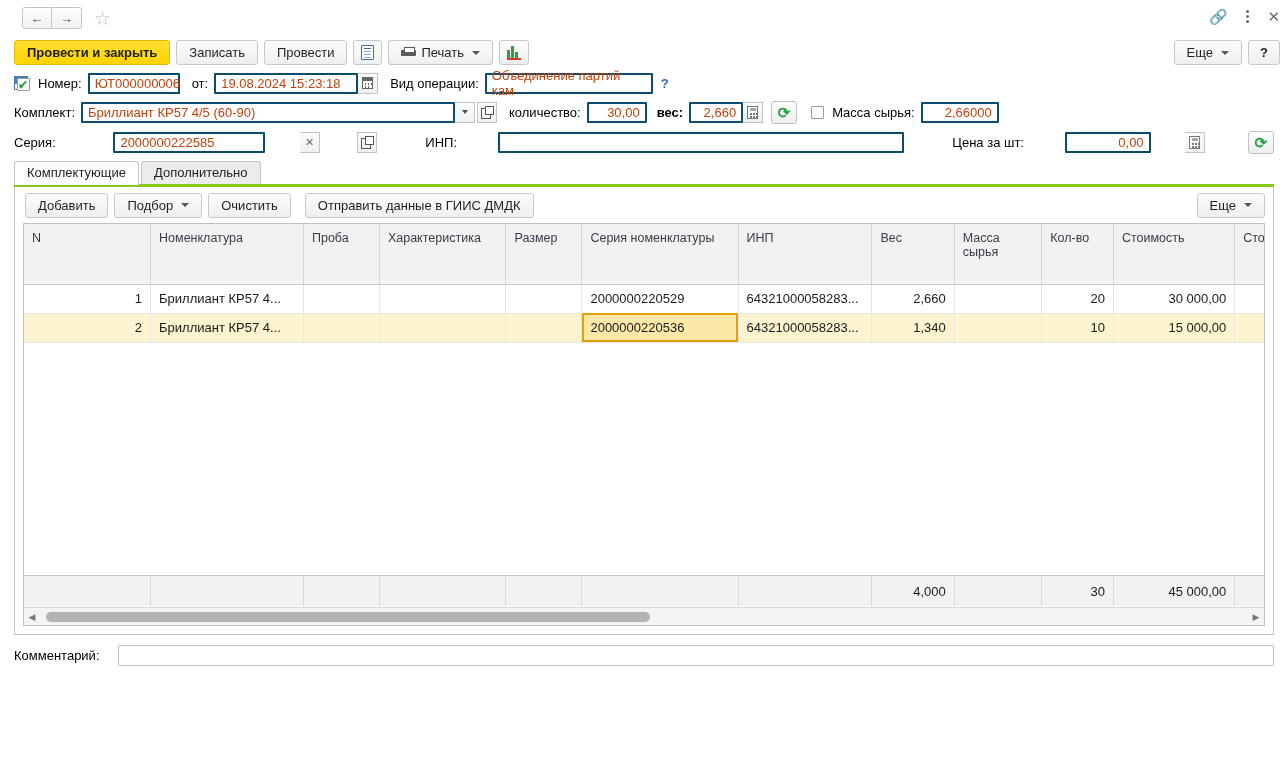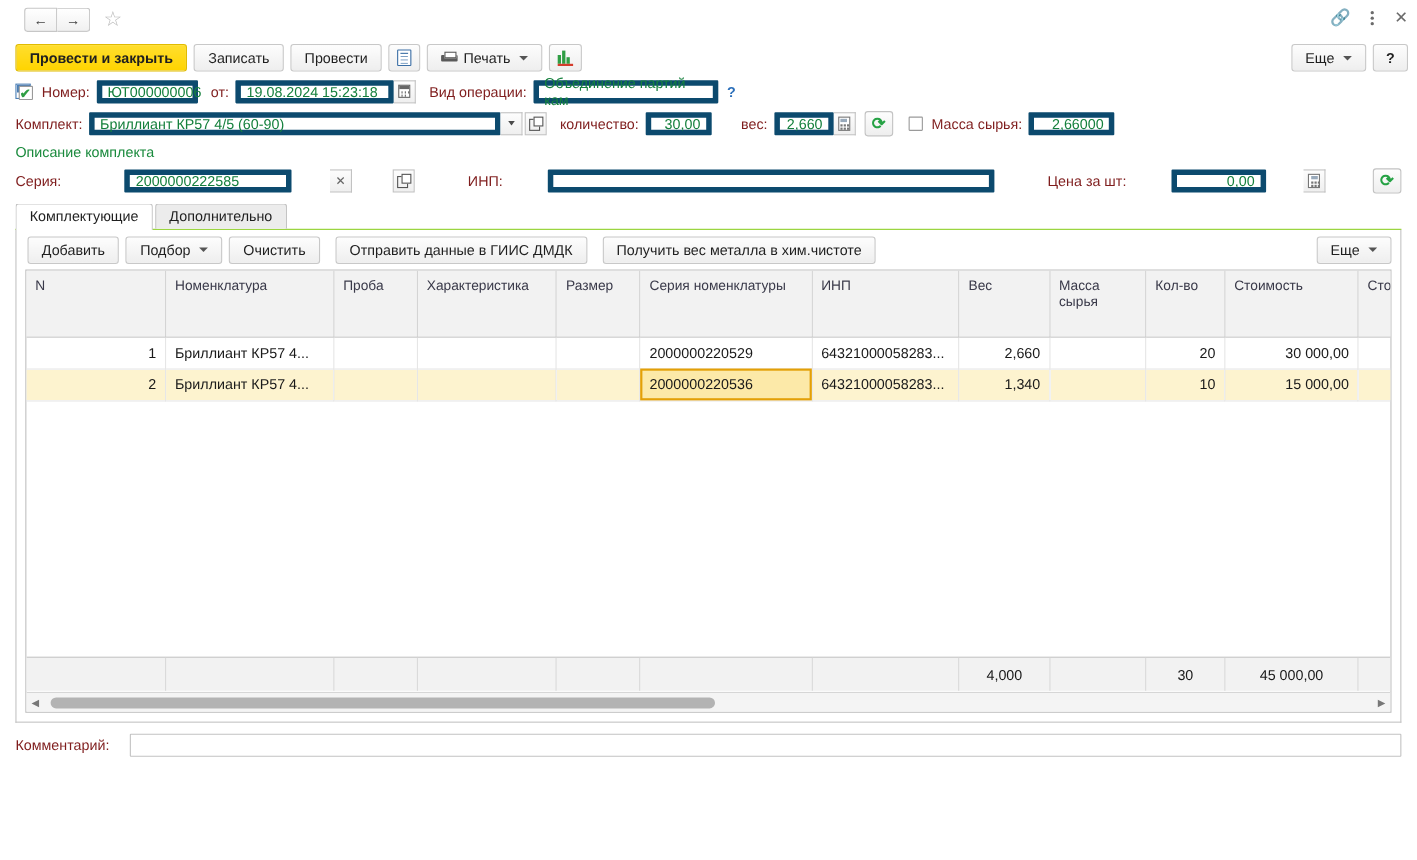--- a/index.html
+++ b/index.html
@@ -144,29 +144,29 @@
     box-shadow: 3px 0 0 #666, 6px 0 0 #666, 0 3px 0 #666, 3px 3px 0 #666;}
   .ic-open {
     width:12px; height:12px; display:inline-block; position:relative;
   }
   .ic-open::before{content:""; position:absolute; left:0; top:2px; width:8px; height:9px; border:1.2px solid #555;}
   .ic-open::after{content:""; position:absolute; left:4px; top:0; width:7px; height:7px; border:1.2px solid #555; background:#fff;}
 
   
   .form { padding: 0 14px; }
   .frow { display: flex; align-items: center; height: 28px; gap: 0; }
-  .lbl { color: #7f1d1d; white-space: nowrap; }
+  .lbl { color: #000000; white-space: nowrap; }
   .fld {
     height: 21px;
-    border: 5px solid #0c4a6e;
+    border: 2px solid #0c4a6e;
     background: #ffffff;
     display: flex; align-items: center;
     padding: 0 5px;
     font-size: 13px;
-    color: #15803d;
+    color: #c2410c;
     border-radius: 1px;
   }
   .fld.num { justify-content: flex-end; }
   .btn-sq {
     height: 21px; width: 20px;
     border: 1px solid #c2c2c2;
     border-left: none;
     background: linear-gradient(#fdfdfd, #efefef);
     display: flex; align-items:center; justify-content:center;
     cursor: pointer;
@@ -187,21 +187,22 @@
     width: 13px; height: 13px; border: 1px solid #9a9a9a; background: #fff; border-radius: 1px;
     display:inline-block; cursor:pointer;
   }
   .qmark { color: #2b6fba; cursor: pointer; font-weight: bold; }
   .clearx { color:#666; font-size:11px; }
 
   
   .tabs {
     margin: 6px 14px 0 14px;
     display: flex;
-    border-bottom: 1px solid #84cc16;
+    align-items: flex-end;
+    border-bottom: 3px solid #84cc16;
     height: 24px;
   }
   .tab {
     padding: 3px 12px 4px 12px;
     border: 1px solid #c4c4c4;
     border-bottom: none;
     border-radius: 3px 3px 0 0;
     background: #ececec;
     margin-right: 2px;
     font-size: 13px;
@@ -264,21 +265,21 @@
   tr.filler td { border-right: 1px solid transparent; border-bottom: none; }
   .totalrow {
     position: absolute; left: 0; right: 0; bottom: 19px;
     height: 31px;
     border-top: 1px solid #c8c8c8;
     background: #f2f2f2;
   }
   .totalrow table { border-collapse: collapse; table-layout: fixed; width: 1340px;}
   .totalrow td {
     border-right: 1px solid #dadada;
-    height: 30px; padding: 5px 8px; font-size: 13px; text-align:center; color:#1a1a1a;
+    height: 30px; padding: 5px 8px; font-size: 13px; text-align:right; color:#1a1a1a;
   }
   .hscroll {
     position:absolute; left:0; right:0; bottom:0; height:18px;
     background:#f4f4f4; border-top:1px solid #d6d6d6;
     display:flex; align-items:center;
   }
   .sc-arrow { width:16px; text-align:center; color:#777; font-size:9px; cursor:pointer;}
   .sc-track { flex:1; height:18px; position:relative; }
   .sc-thumb {
     position:absolute; left:6px; top:4px; height:10px; width:50%;
@@ -369,36 +370,33 @@
     <span class="lbl">Комплект:</span>
     <div class="fld" style="width:374px; margin-left:6px;">Бриллиант КР57 4/5 (60-90)</div>
     <div class="btn-sq">
         <span class="dd-arrow"></span>
       </div>
     <div class="btn-sq sep">
         <span class="ic-open"></span>
       </div>
     <span class="lbl" style="margin-left:12px;">количество:</span>
     <div class="fld num" style="width:60px; margin-left:6px;">30,00</div>
-    <span class="lbl" style="margin-left:27px;">вес:</span>
+    <span class="lbl" style="margin-left:10px;font-weight:bold;">вес:</span>
     <div class="fld num" style="width:54px; margin-left:6px;">2,660</div>
     <div class="btn-sq">
         <span class="ic-calc"></span>
       </div>
     <div class="btn-refresh" style="margin-left:8px;">
         <span class="ic-refresh">⟳</span>
       </div>
     <span class="chk" style="margin-left:14px;"></span>
     <span class="lbl" style="margin-left:8px;">Масса сырья:</span>
     <div class="fld num" style="width:78px; margin-left:6px;">2,66000</div>
   </div>
 
-  <div class="frow" style="height:22px;">
-    <span class="green-link">Описание комплекта</span>
-  </div>
 
   <div class="frow" style="height:30px;justify-content:space-between;">
     <span class="lbl">Серия:</span>
     <div class="fld" style="width:152px; margin-left:23px;">2000000222585</div>
     <div class="btn-sq">
         <span class="clearx">✕</span>
       </div>
     <div class="btn-sq sep">
         <span class="ic-open"></span>
       </div>
@@ -422,21 +420,20 @@
 
 <div class="tablewrap">
   <div class="tbar">
     <div class="btn">Добавить</div>
     <div class="btn">
       <span>Подбор</span>
       <span class="caret"></span>
     </div>
     <div class="btn">Очистить</div>
     <div class="btn" style="margin-left:8px;">Отправить данные в ГИИС ДМДК</div>
-    <div class="btn" style="margin-left:8px;">Получить вес металла в хим.чистоте</div>
     <div class="tbar-right">
       <div class="btn">
         <span>Еще</span>
         <span class="caret"></span>
       </div>
     </div>
   </div>
 
   <div class="grid">
     <table class="g">

